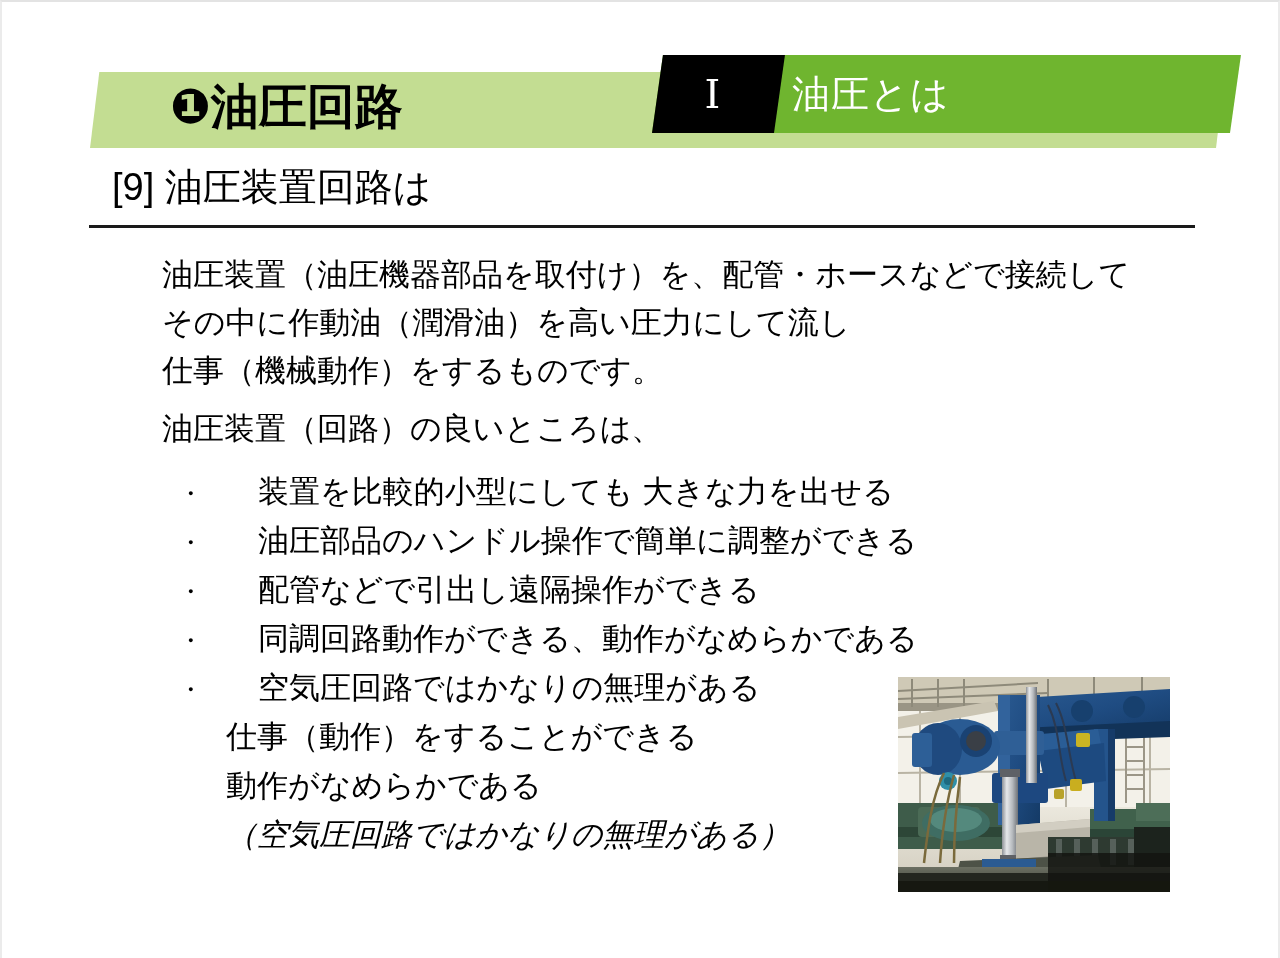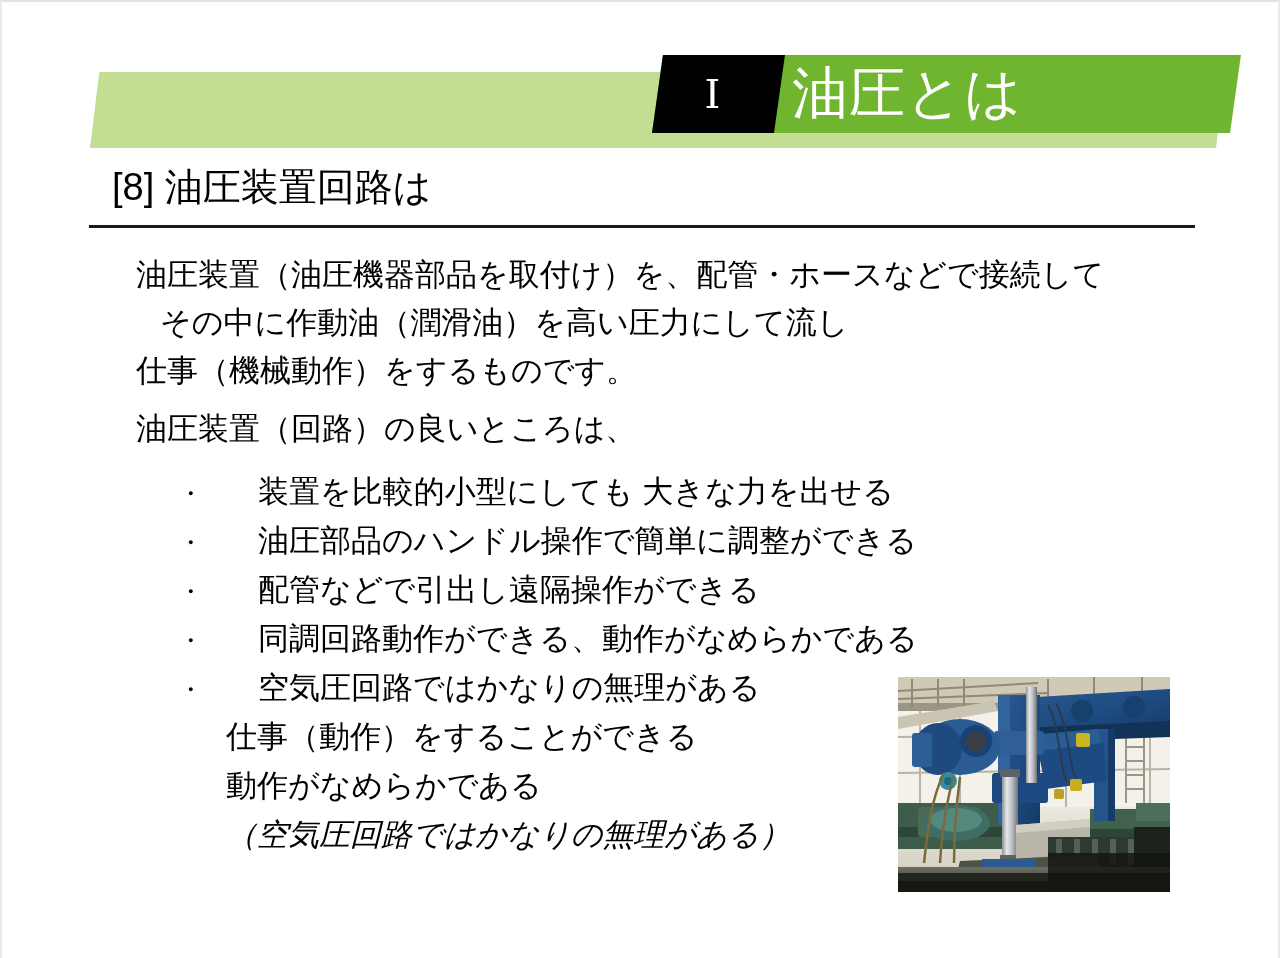--- a/index.html
+++ b/index.html
@@ -86,21 +86,21 @@
   }
 
   .header-right-title {
     position: absolute;
     left: 790px;
     top: 52px;
     height: 80px;
     display: flex;
     align-items: center;
     color: #ffffff;
-    font-size: 56px;
+    font-size: 38px;
     font-weight: 400;
     letter-spacing: 1px;
     white-space: nowrap;
   }
 
   .header-left-title {
     position: absolute;
     left: 168px;
     top: 64px;
     height: 82px;
@@ -136,21 +136,21 @@
   
   #body-content {
     position: absolute;
     left: 0;
     top: 243px;
     width: 1280px;
   }
 
   .para {
     position: absolute;
-    left: 134px;
+    left: 160px;
     font-size: 31px;
     color: #000000;
     line-height: 1.0;
     white-space: nowrap;
     letter-spacing: 0px;
   }
 
   .bullet-row {
     position: absolute;
     left: 176px;
@@ -198,29 +198,30 @@
   <div id="header">
 
     <div class="banner-light"></div>
     <div class="banner-dark"></div>
     <div class="banner-black"></div>
 
     <div class="roman-numeral">Ⅰ</div>
 
     <div class="header-right-title">油圧とは</div>
 
+    <div class="header-left-title">❶油圧回路</div>
   </div>
 
-  <div id="section-title">[8]  油圧装置回路は</div>
+  <div id="section-title">[9]  油圧装置回路は</div>
   <div id="title-rule"></div>
 
   <div id="body-content">
 
     <div class="para" style="top:14px;">油圧装置（油圧機器部品を取付け）を、配管・ホースなどで接続して</div>
-    <div class="para" style="top:62px;margin-left:24px;">その中に作動油（潤滑油）を高い圧力にして流し</div>
+    <div class="para" style="top:62px;">その中に作動油（潤滑油）を高い圧力にして流し</div>
     <div class="para" style="top:110px;">仕事（機械動作）をするものです。</div>
     <div class="para" style="top:168px;text-align:center;">油圧装置（回路）の良いところは、</div>
 
     <div class="bullet-row" style="top:226px;">
       <span class="bullet-mark">・</span>
       <span class="bullet-text">装置を比較的小型にしても  大きな力を出せる</span>
     </div>
 
     <div class="bullet-row" style="top:275px;">
       <span class="bullet-mark">・</span>

